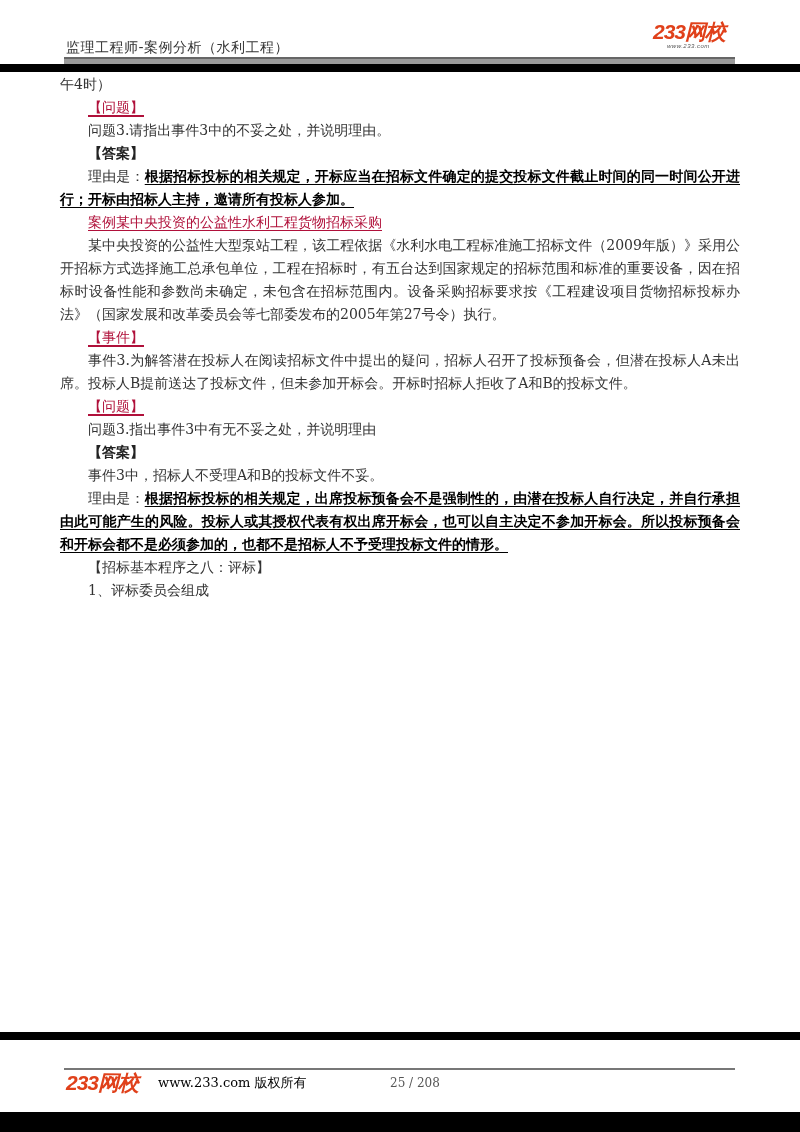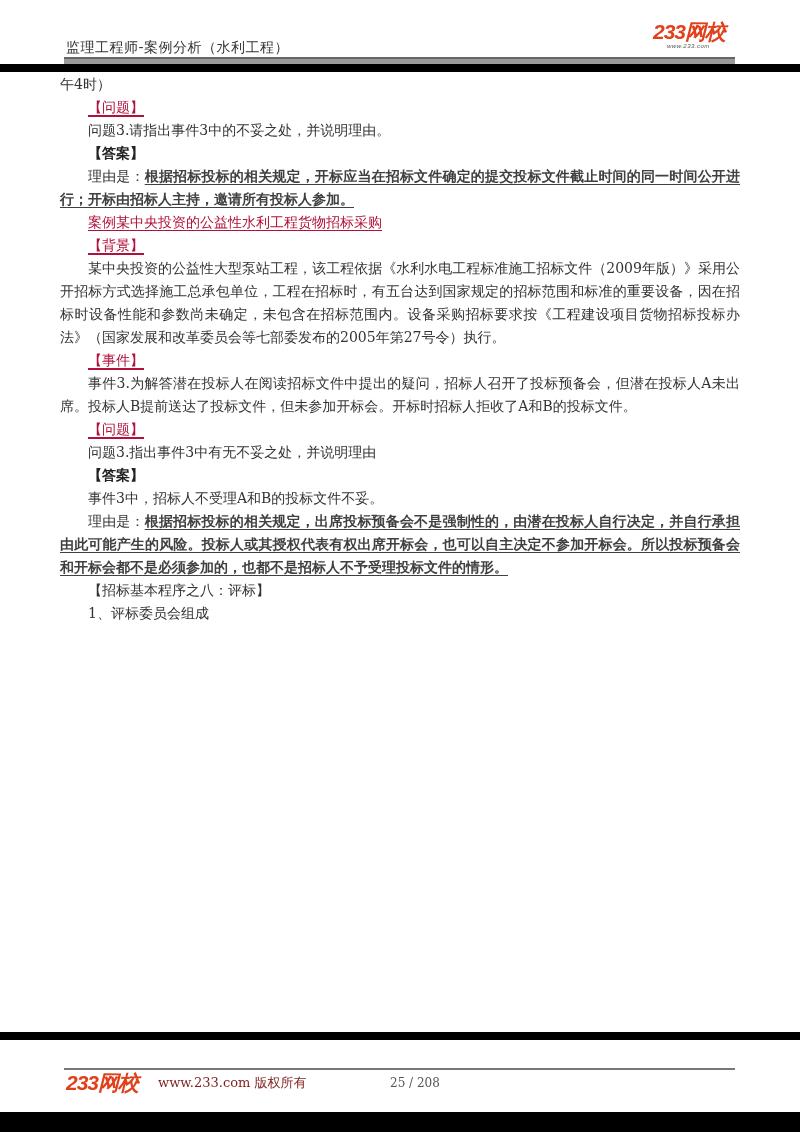--- a/index.html
+++ b/index.html
@@ -83,21 +83,21 @@
       color: #b0103a;
       text-decoration: underline;
       text-decoration-thickness: 2px;
       text-underline-offset: 3px;
     }
     .label {
       color: #222;
       font-weight: bold;
     }
     .red-bold {
-      color: #404040;
+      color: #000000;
       font-weight: bold;
       text-decoration: underline;
       text-underline-offset: 3px;
     }
     .red-link {
       color: #b0103a;
       text-decoration: underline;
       text-underline-offset: 3px;
     }
     .para {
@@ -118,21 +118,21 @@
       left: 66px;
       top: 1071px;
       font-size: 21px;
       line-height: 24px;
     }
     .footer-copy {
       position: absolute;
       left: 158px;
       top: 1074px;
       font-size: 13px;
-      color: #7f1d1d;
+      color: #000000;
     }
     .footer-page {
       position: absolute;
       left: 390px;
       top: 1076px;
       font-size: 12px;
       color: #555;
     }
   </style>
 </head>
@@ -157,23 +157,20 @@
   </div>
 
   <div class="para">
     <span>理由是：</span><span class="red-bold">根据招标投标的相关规定，开标应当在招标文件确定的提交投标文件截止时间的同一时间公开进行；开标由招标人主持，邀请所有投标人参加。</span>
   </div>
 
   <div class="line indent">
     <span class="red-link">案例某中央投资的公益性水利工程货物招标采购</span>
   </div>
 
-  <div class="line indent">
-    <span class="red-label">【背景】</span>
-  </div>
   <div class="para">某中央投资的公益性大型泵站工程，该工程依据《水利水电工程标准施工招标文件（2009年版）》采用公开招标方式选择施工总承包单位，工程在招标时，有五台达到国家规定的招标范围和标准的重要设备，因在招标时设备性能和参数尚未确定，未包含在招标范围内。设备采购招标要求按《工程建设项目货物招标投标办法》（国家发展和改革委员会等七部委发布的2005年第27号令）执行。</div>
 
   <div class="line indent">
     <span class="red-label">【事件】</span>
   </div>
   <div class="para">事件3.为解答潜在投标人在阅读招标文件中提出的疑问，招标人召开了投标预备会，但潜在投标人A未出席。投标人B提前送达了投标文件，但未参加开标会。开标时招标人拒收了A和B的投标文件。</div>
 
   <div class="line indent">
     <span class="red-label">【问题】</span>
   </div>

